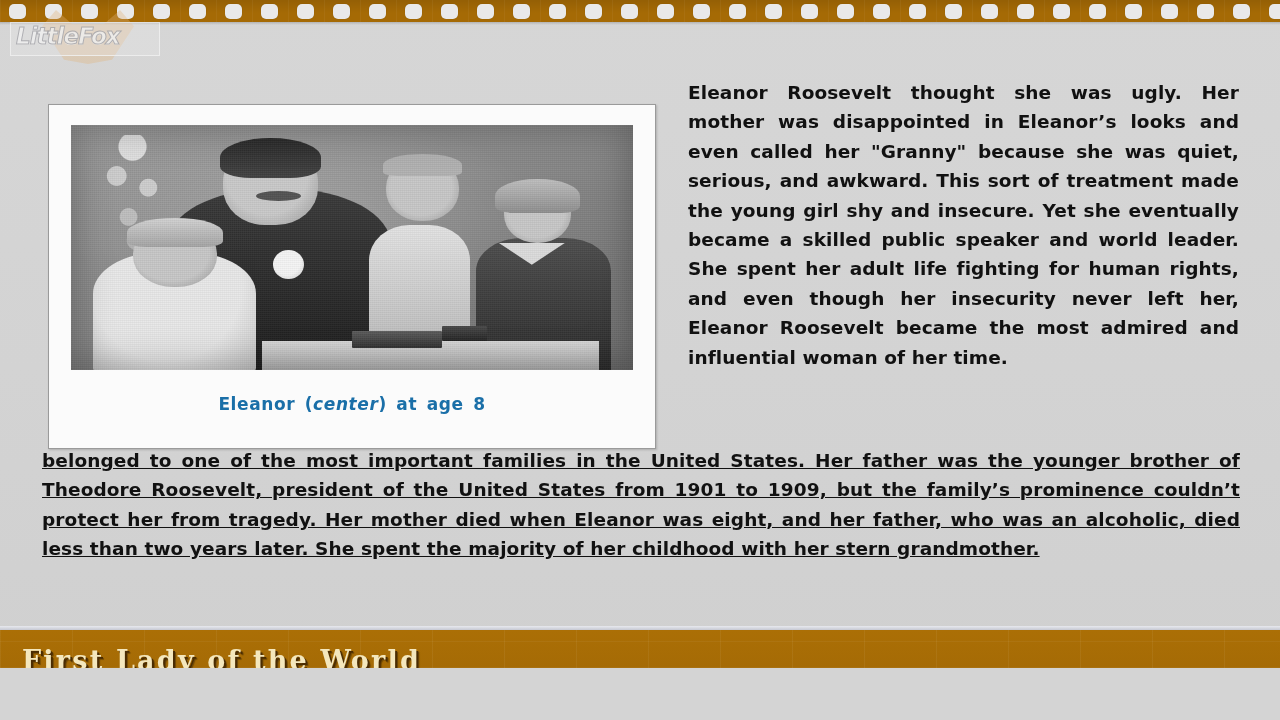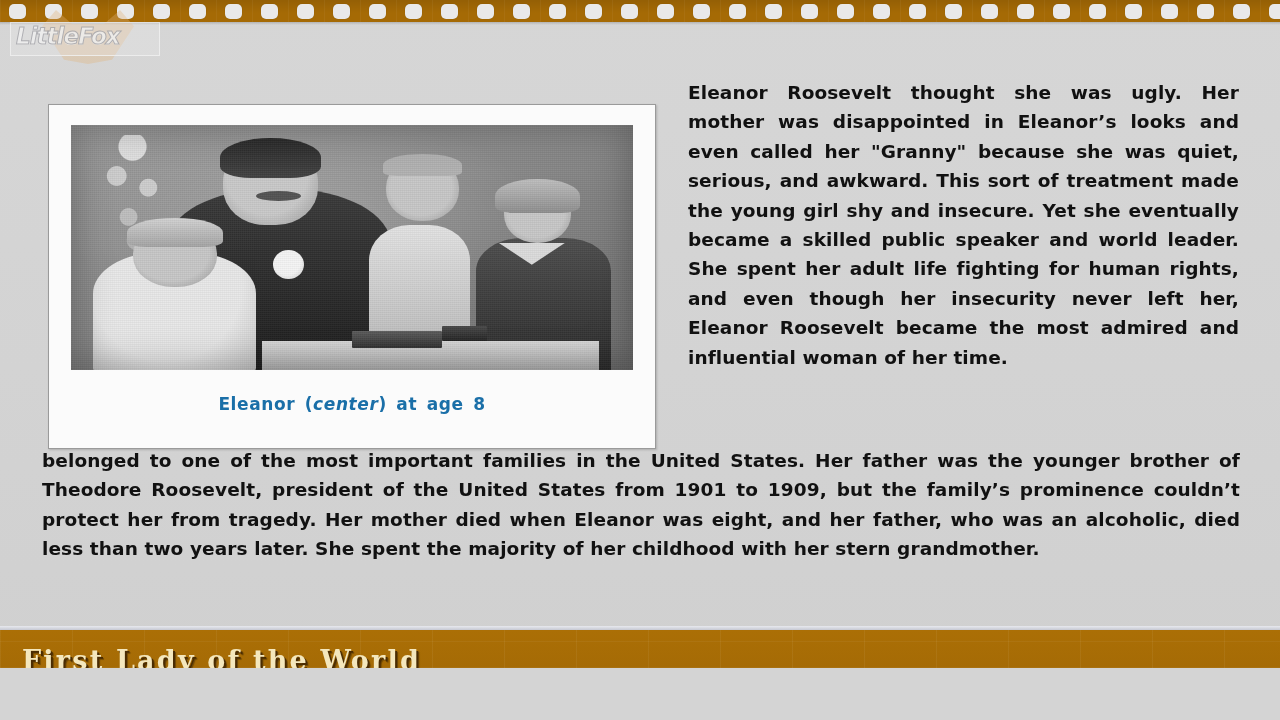--- a/index.html
+++ b/index.html
@@ -284,21 +284,21 @@
     left: 688px; top: 78px;
     width: 551px;
   }
   #col-right p + p { text-indent: 62px; }
   #col-bottom {
     position: absolute;
     left: 42px; top: 446px;
     width: 1198px;
   }
   #col-bottom p { text-align: justify; }
-  #col-bottom p:last-child { text-align-last: left; }
+  #col-bottom p:last-child { text-align-last: left; text-decoration: underline; }
 
   
   #divider {
     position: absolute;
     left: 0; top: 626px;
     width: 1280px; height: 4px;
     background: linear-gradient(180deg, #e8e9ee, #c6c8d2);
   }
   #titlebar {
     position: absolute;

